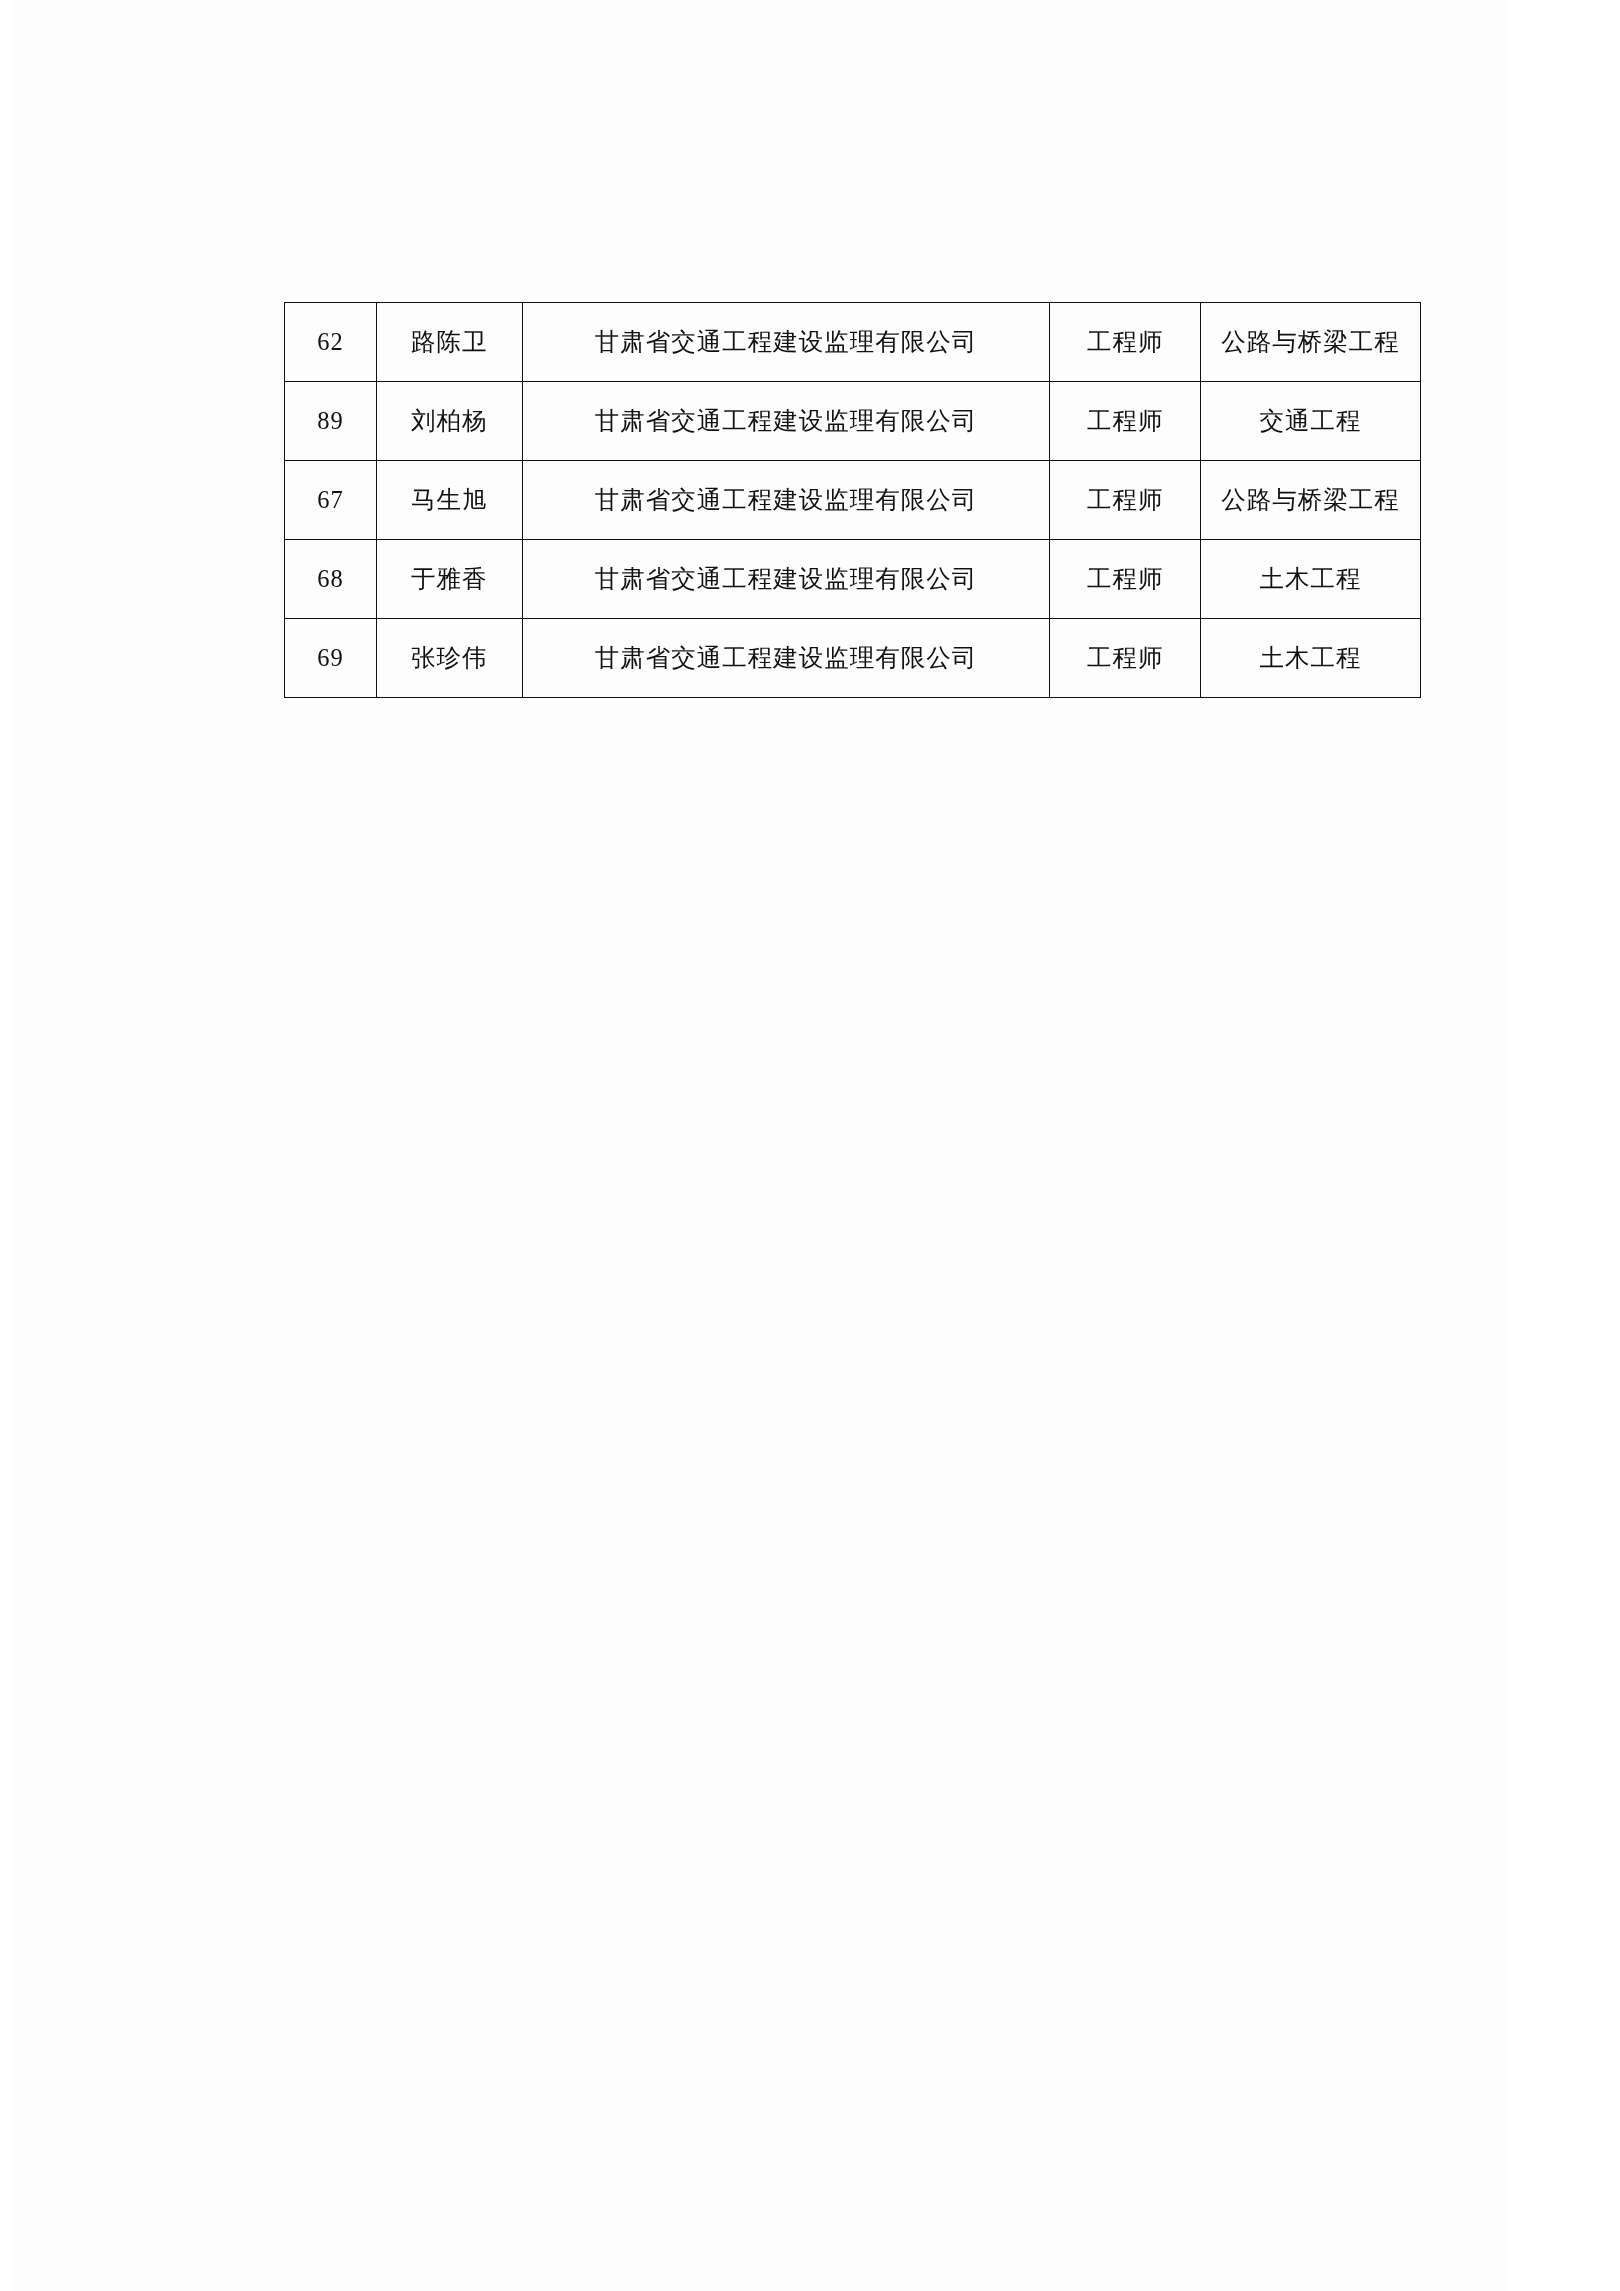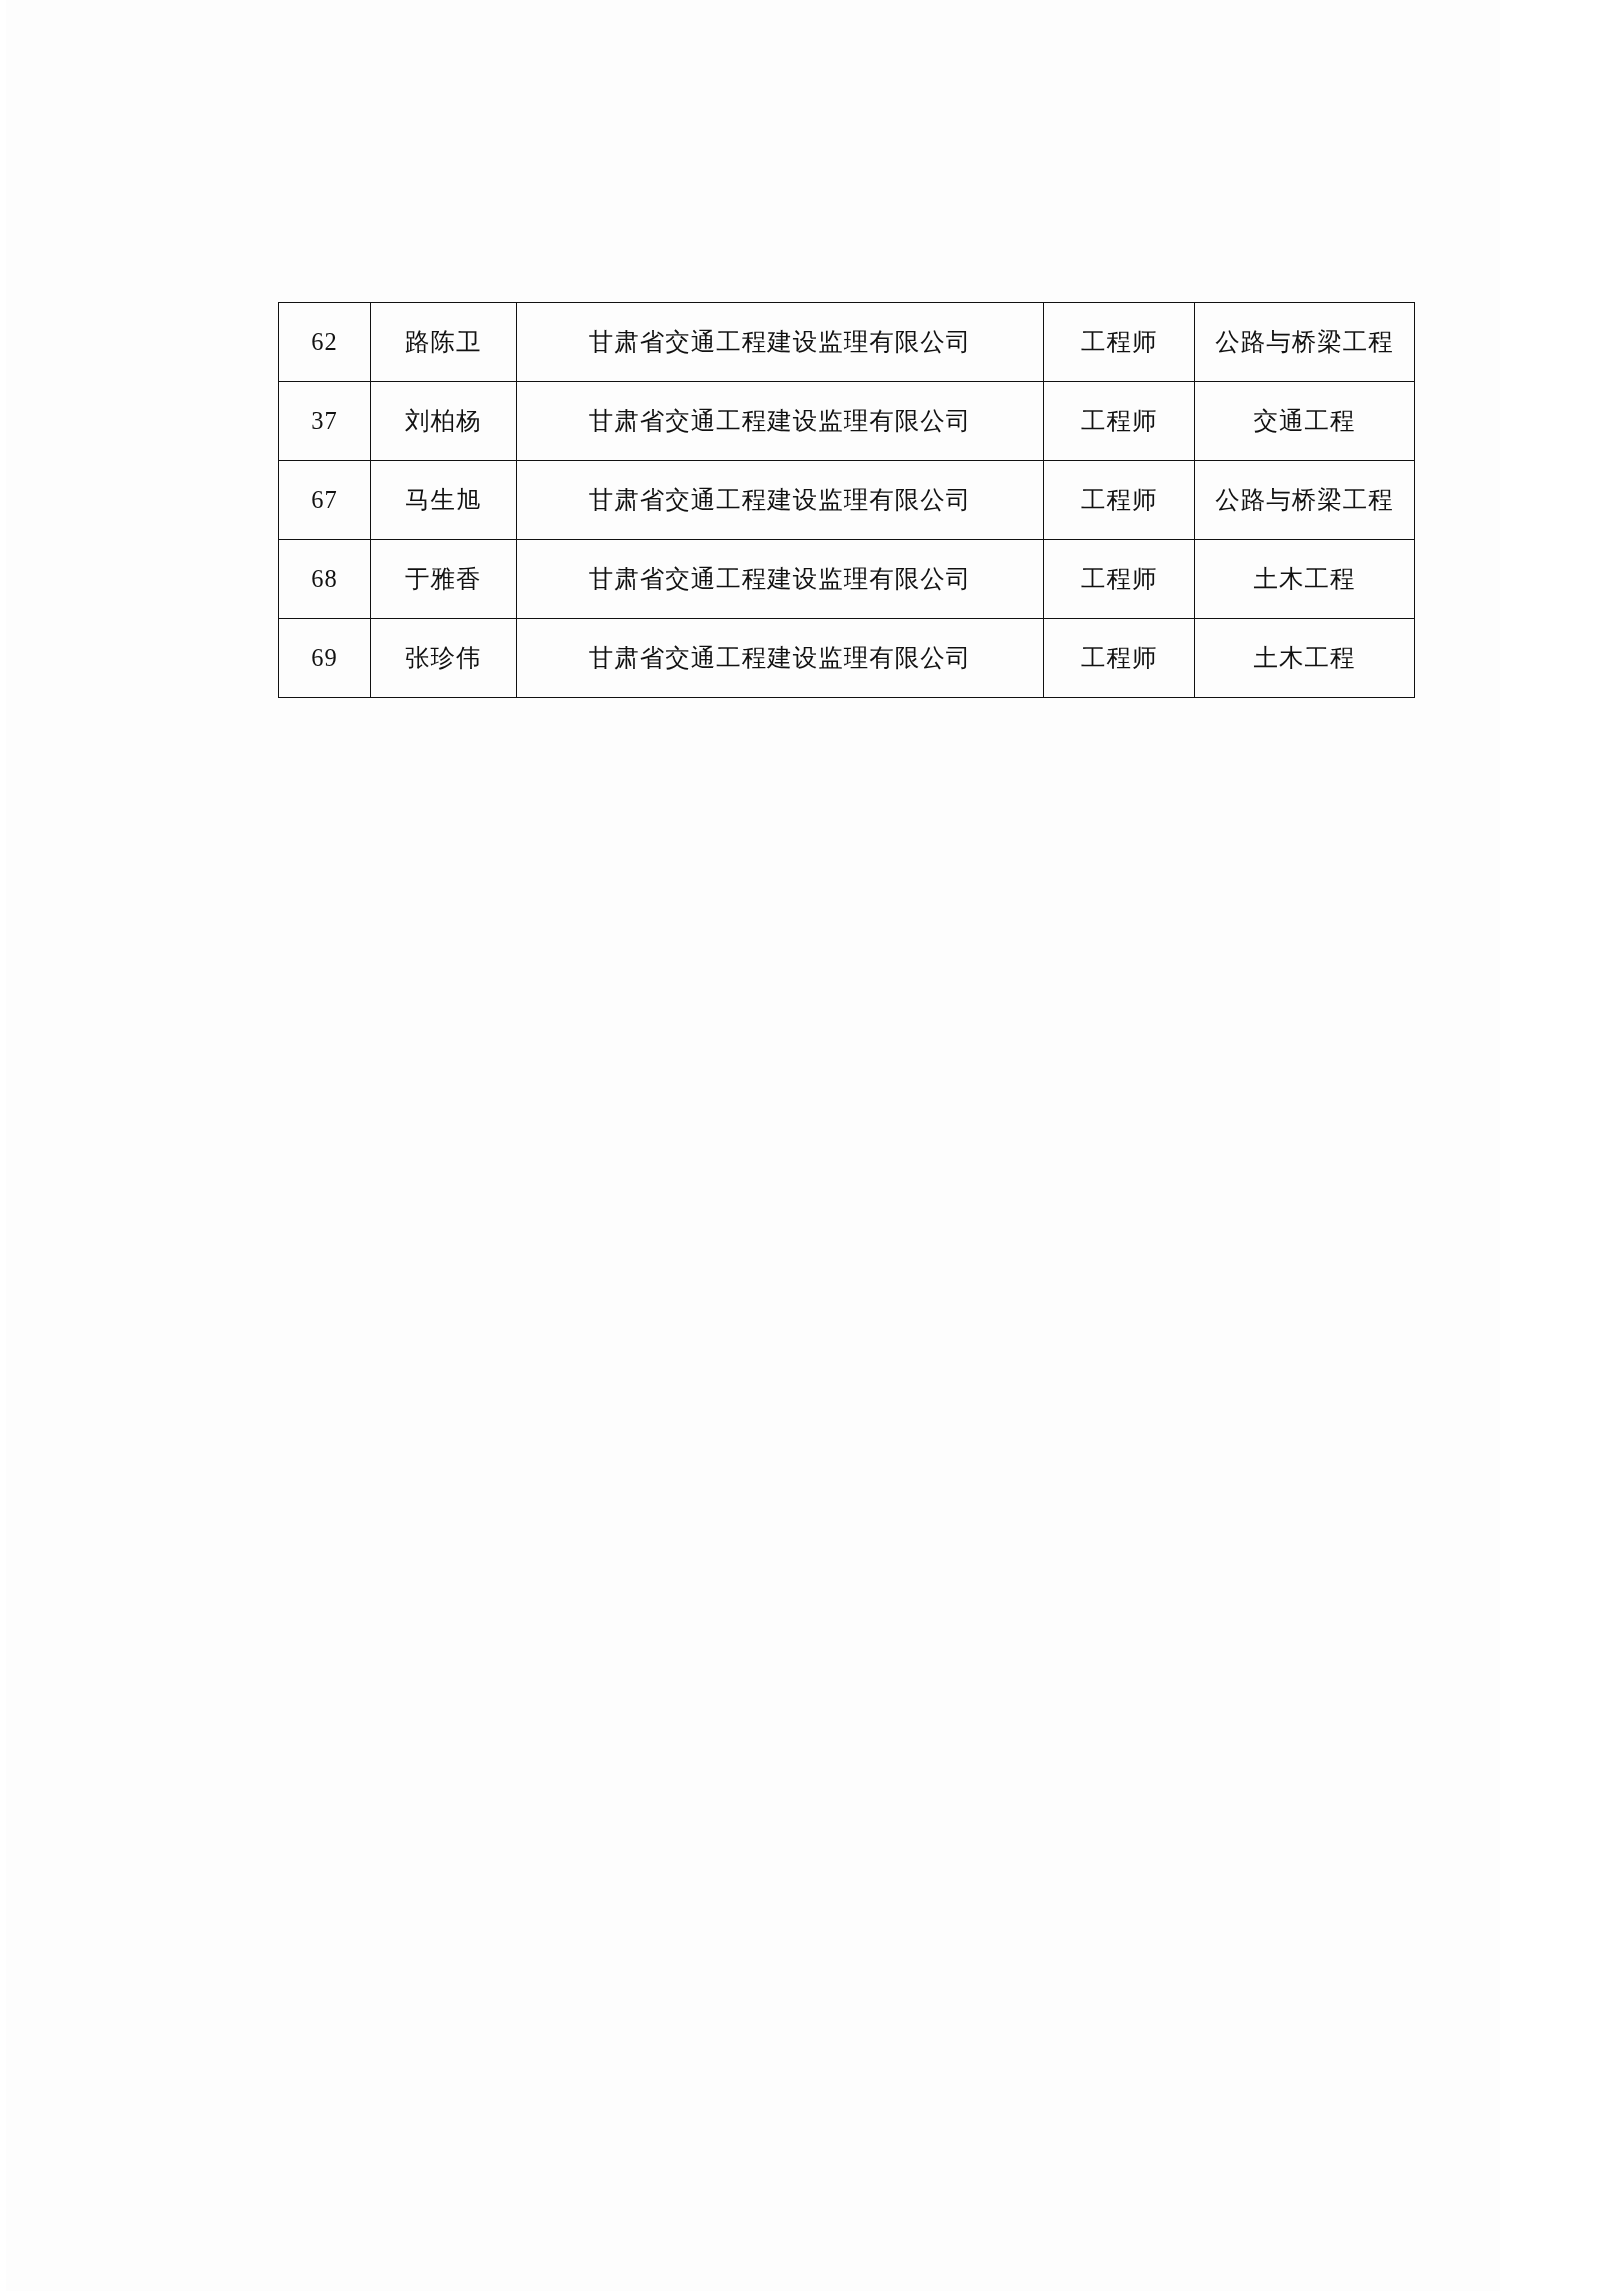--- a/index.html
+++ b/index.html
@@ -10,21 +10,21 @@
   body {
     width: 1620px;
     height: 2292px;
     position: relative;
     font-family: "Liberation Serif", "DejaVu Serif", serif;
     color: #1a1a1a;
   }
   .page {
     position: absolute;
     top: 0;
-    left: 6px;
+    left: 12px;
     width: 1446px;
     height: 2292px;
     background: #fdfdfd;
     padding-left: 48px;
   }
   .table-wrap {
     position: absolute;
     left: 272px;
     top: 302px;
     width: 1093px;
@@ -71,21 +71,21 @@
     <table class="roster">
       <tbody>
         <tr>
           <td class="c-index">62</td>
           <td class="c-name">路陈卫</td>
           <td class="c-org">甘肃省交通工程建设监理有限公司</td>
           <td class="c-title">工程师</td>
           <td class="c-major">公路与桥梁工程</td>
         </tr>
         <tr>
-          <td class="c-index">37</td>
+          <td class="c-index">89</td>
           <td class="c-name">刘柏杨</td>
           <td class="c-org">甘肃省交通工程建设监理有限公司</td>
           <td class="c-title">工程师</td>
           <td class="c-major">交通工程</td>
         </tr>
         <tr>
           <td class="c-index">67</td>
           <td class="c-name">马生旭</td>
           <td class="c-org">甘肃省交通工程建设监理有限公司</td>
           <td class="c-title">工程师</td>

